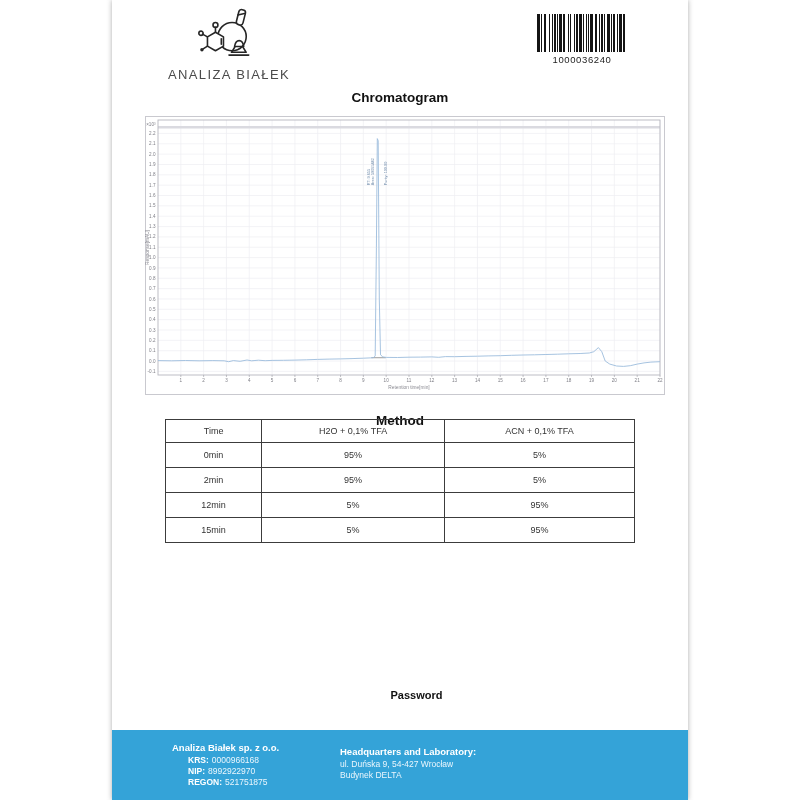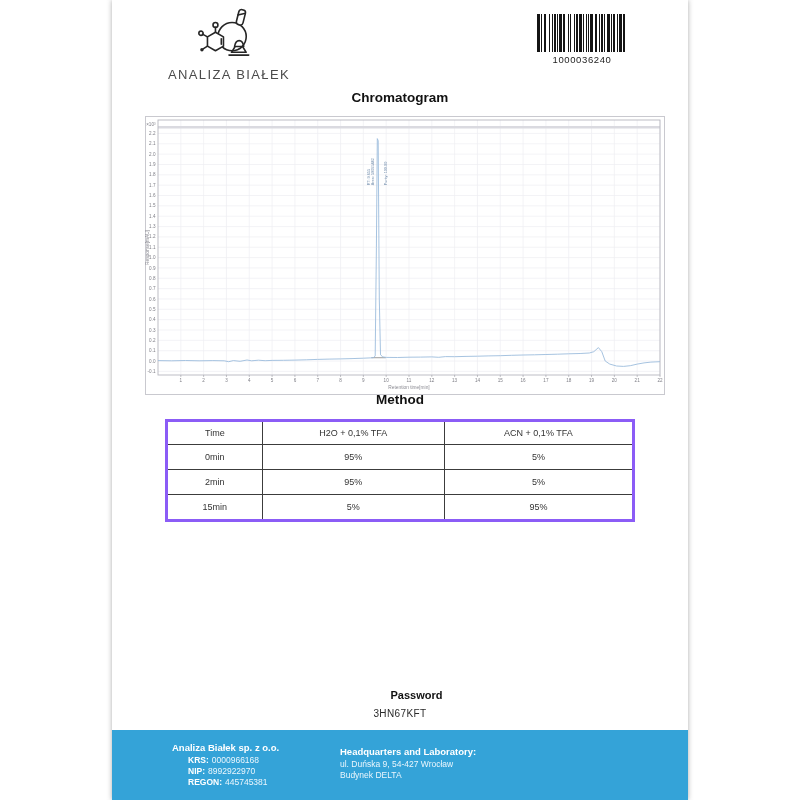--- a/index.html
+++ b/index.html
@@ -11,26 +11,26 @@
   .logo-block svg{display:block;margin:0 auto;}
   .brand{margin-top:3px;font-size:13px;letter-spacing:1.4px;color:#4b4b4b;}
   
   .barcode-block{position:absolute;left:420px;top:14px;width:100px;text-align:center;}
   .bars{height:38px;width:90px;margin:0 auto;font-size:0;}
   .barcode-num{margin-top:2px;font-size:9.5px;letter-spacing:.6px;color:#1c1c1c;}
   
   .sec-title{position:absolute;left:0;width:100%;margin:0;text-align:center;
     font-size:13.5px;font-weight:bold;color:#111;}
   .t-chrom{top:90px;}
-  .t-method{top:392px;text-align:center;}
+  .t-method{top:413px;text-align:center;}
   
   .chart{position:absolute;left:33px;top:116px;width:520px;height:279px;}
   
   .method-table{position:absolute;left:53px;top:419px;width:470px;border-collapse:collapse;
-    font-size:9px;color:#333;border:3px solid #8b5cf6;}
+    font-size:9px;color:#333;border:1px solid #8b5cf6;}
   .method-table th,.method-table td{border:1px solid #3c3c3c;text-align:center;font-weight:normal;}
   .method-table th{padding:6px 2px;}
   .method-table td{padding:7px 2px;}
   .method-table th:first-child{width:20.5%;}
   .method-table th:nth-child(2){width:39%;}
   
   .password-block{position:absolute;top:689px;left:0;width:100%;text-align:center;}
   .pw-title{font-size:11px;font-weight:bold;color:#111;padding-left:33px;}
   .pw-value{margin-top:7px;font-size:10px;letter-spacing:.4px;color:#2a2a2a;}
   
@@ -220,38 +220,42 @@
           <td>0min</td>
           <td>95%</td>
           <td>5%</td>
         </tr>
         <tr>
           <td>2min</td>
           <td>95%</td>
           <td>5%</td>
         </tr>
         <tr>
+          <td>12min</td>
+          <td>5%</td>
+          <td>95%</td>
+        </tr>
+        <tr>
           <td>15min</td>
           <td>5%</td>
           <td>95%</td>
         </tr>
       </tbody>
     </table>
 
   <div class="password-block">
     <div class="pw-title">Password</div>
-    <div class="pw-value">3HN67KFT</div>
   </div>
 
   <div class="footer" id="footer" style="background: rgb(52, 163, 216);">
     <div class="fcol fcol-company">
       <div class="fhead">Analiza Białek sp. z o.o.</div>
       <div class="fline"><b>KRS:</b><span>0000966168</span></div>
       <div class="fline"><b>NIP:</b><span>8992922970</span></div>
-      <div class="fline"><b>REGON:</b><span>445745381</span></div>
+      <div class="fline"><b>REGON:</b><span>521751875</span></div>
     </div>
     <div class="fcol fcol-address">
       <div class="fhead">Headquarters and Laboratory:</div>
       <div class="fline">ul. Duńska 9, 54-427 Wrocław</div>
       <div class="fline">Budynek DELTA</div>
     </div>
   </div>
 </div>
 
 </body></html>

